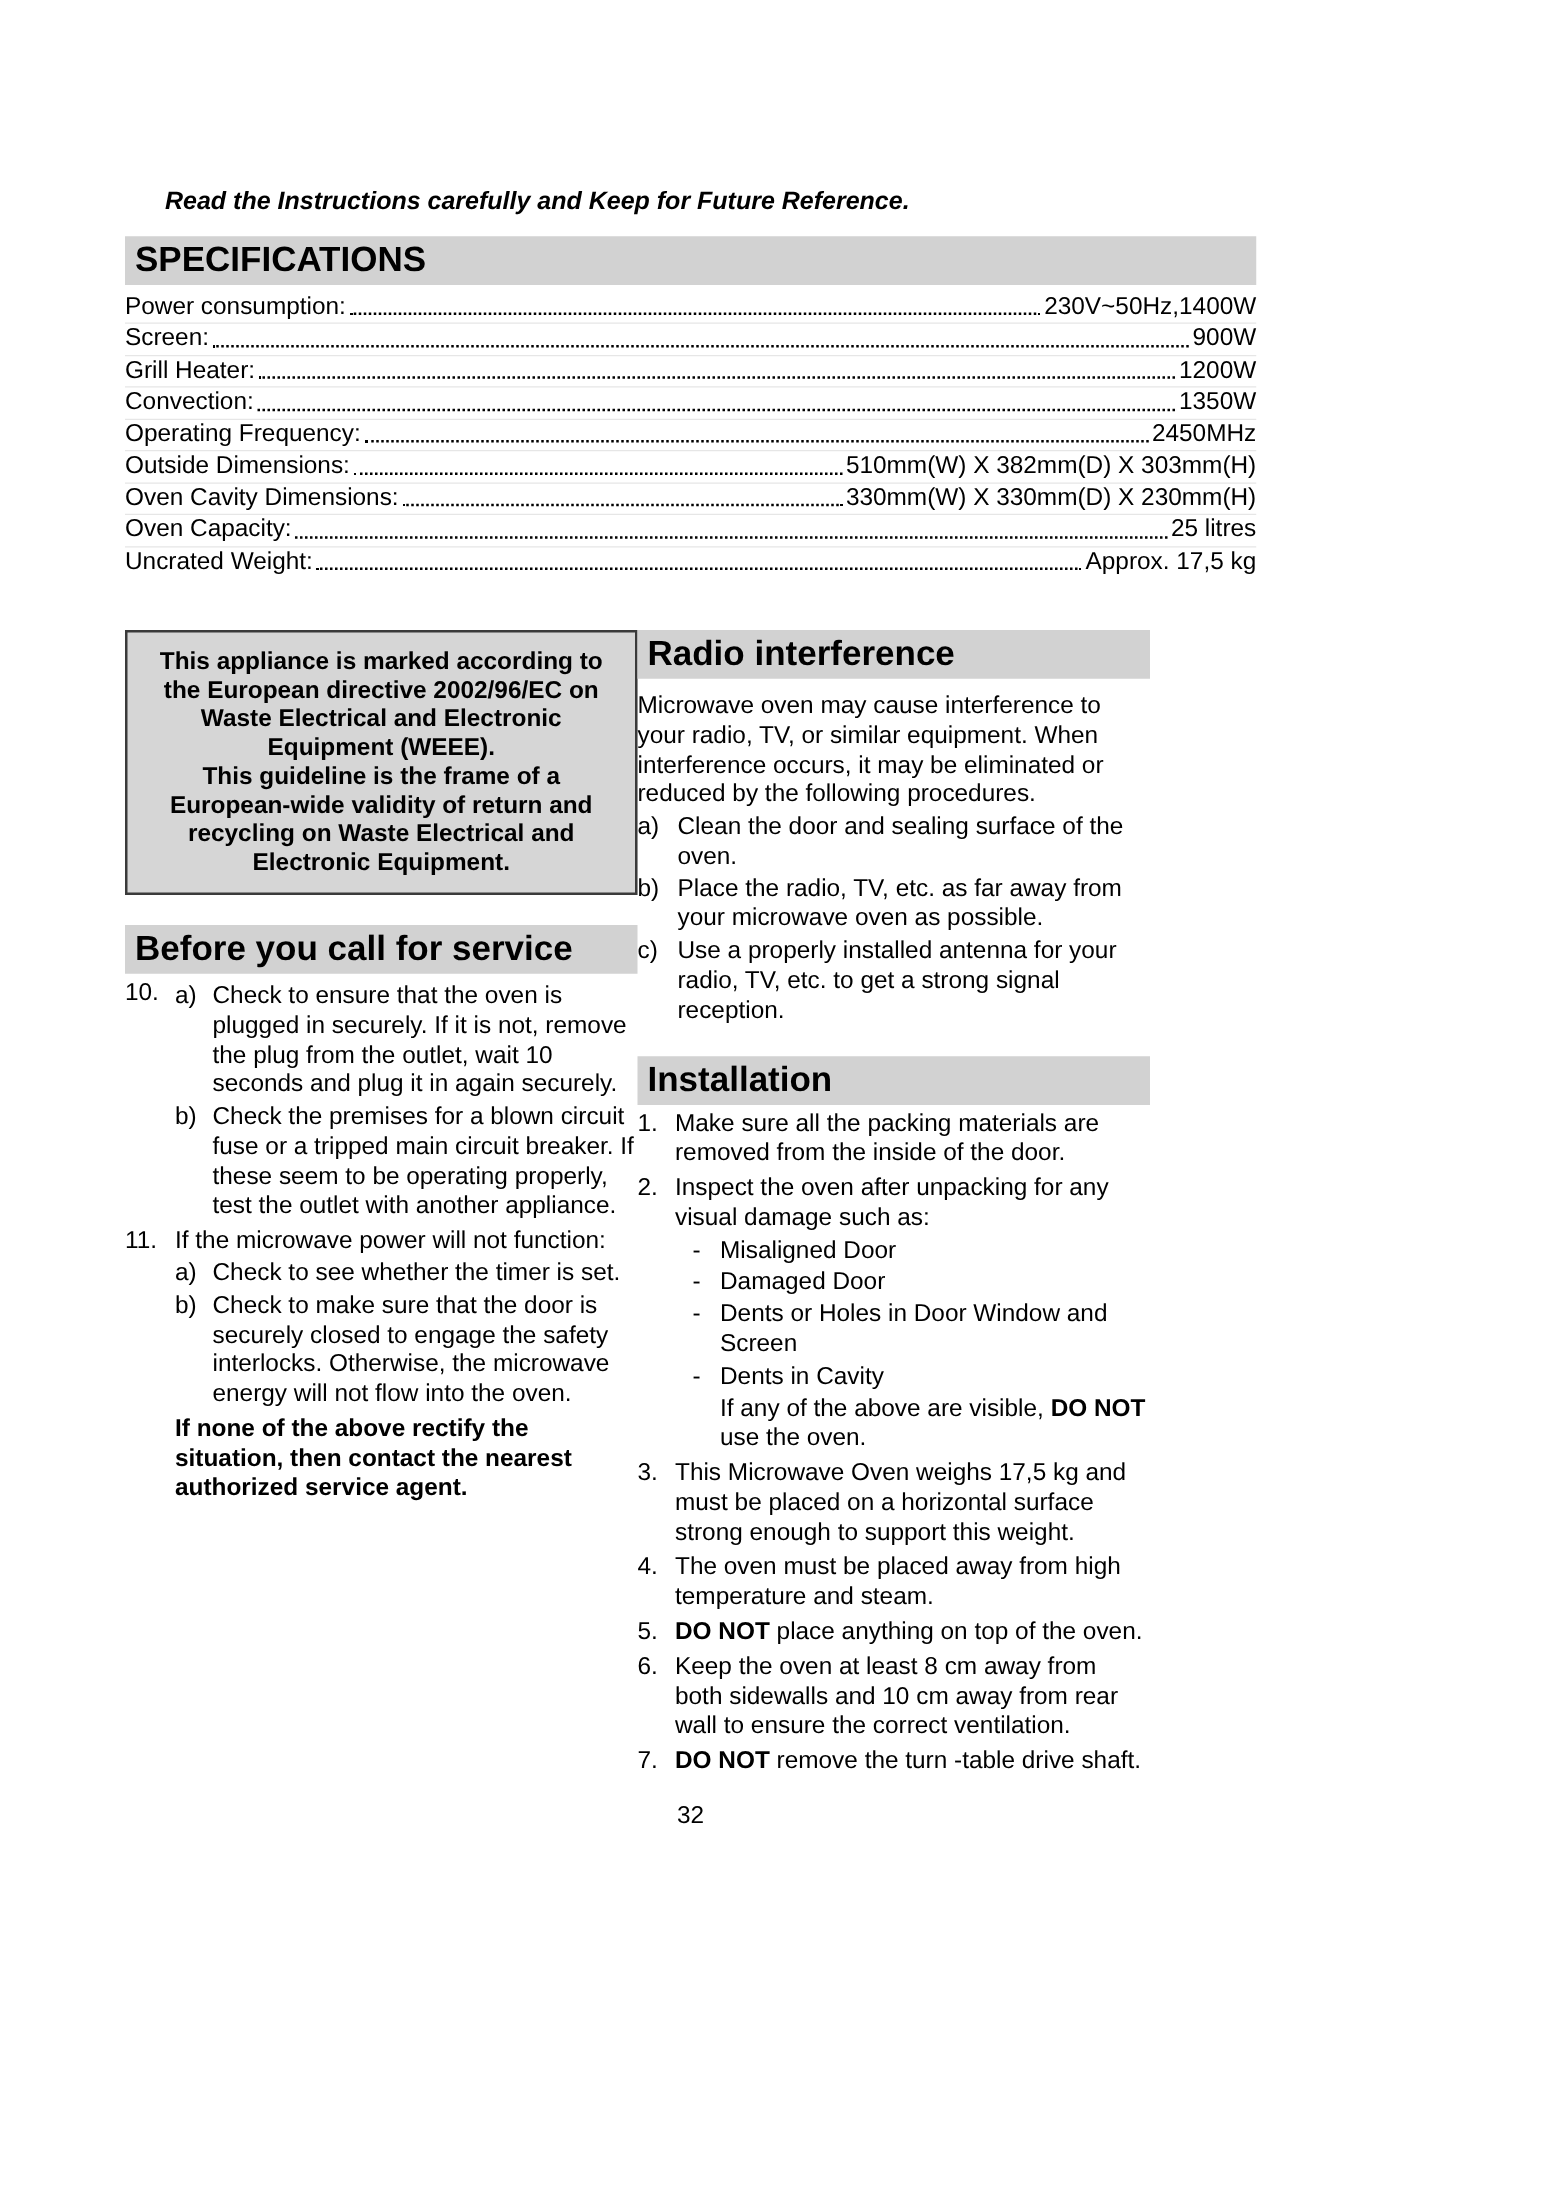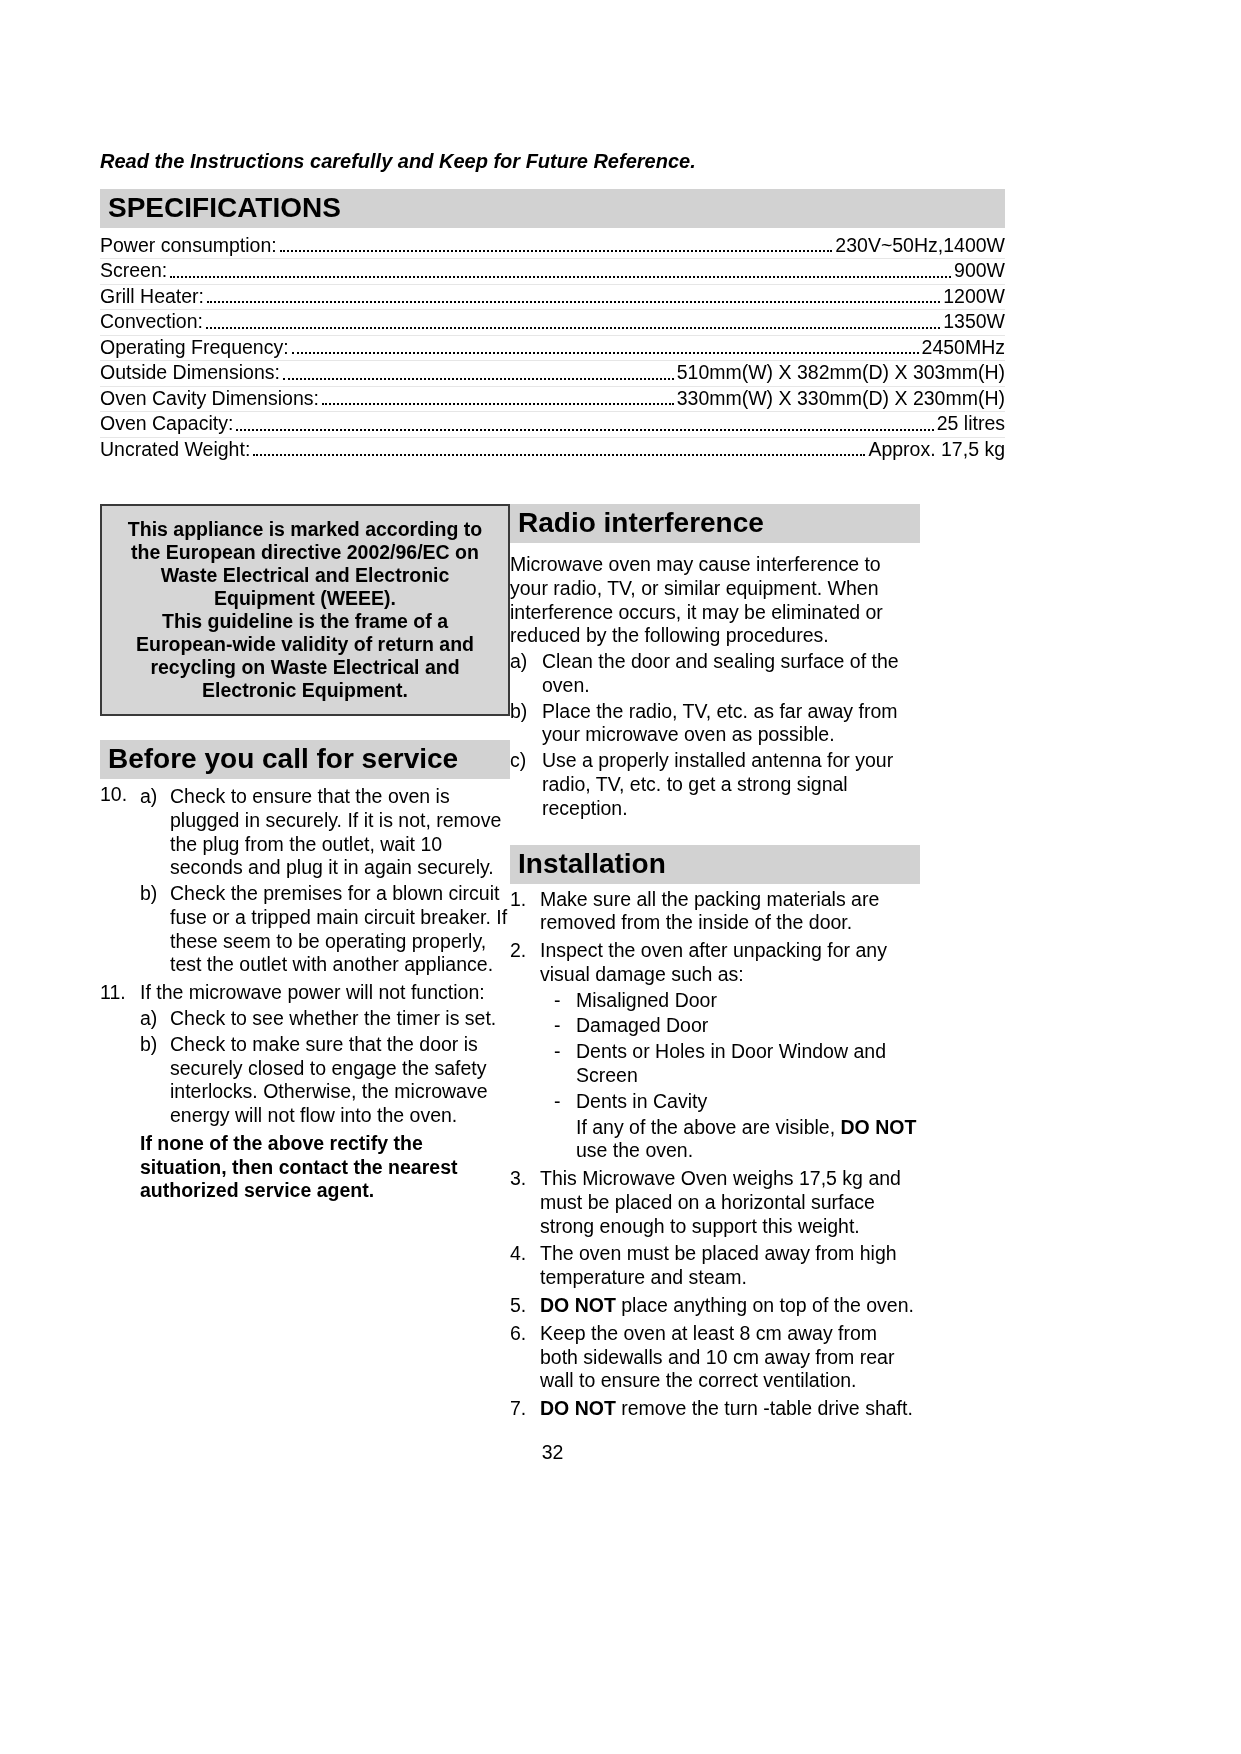--- a/index.html
+++ b/index.html
@@ -39,20 +39,21 @@
     transform: translateY(-50%);
     font-size: 35px;
     font-weight: bold;
   }
 
   .intro {
     margin-top: 38px;
     font-size: 20px;
     font-weight: bold;
     font-style: italic;
+    margin-left: 32px;
   }
 
   .section-bar {
     background: #d2d2d2;
     font-size: 28px;
     font-weight: bold;
     padding: 3px 8px 4px;
     margin-top: 16px;
   }
 

